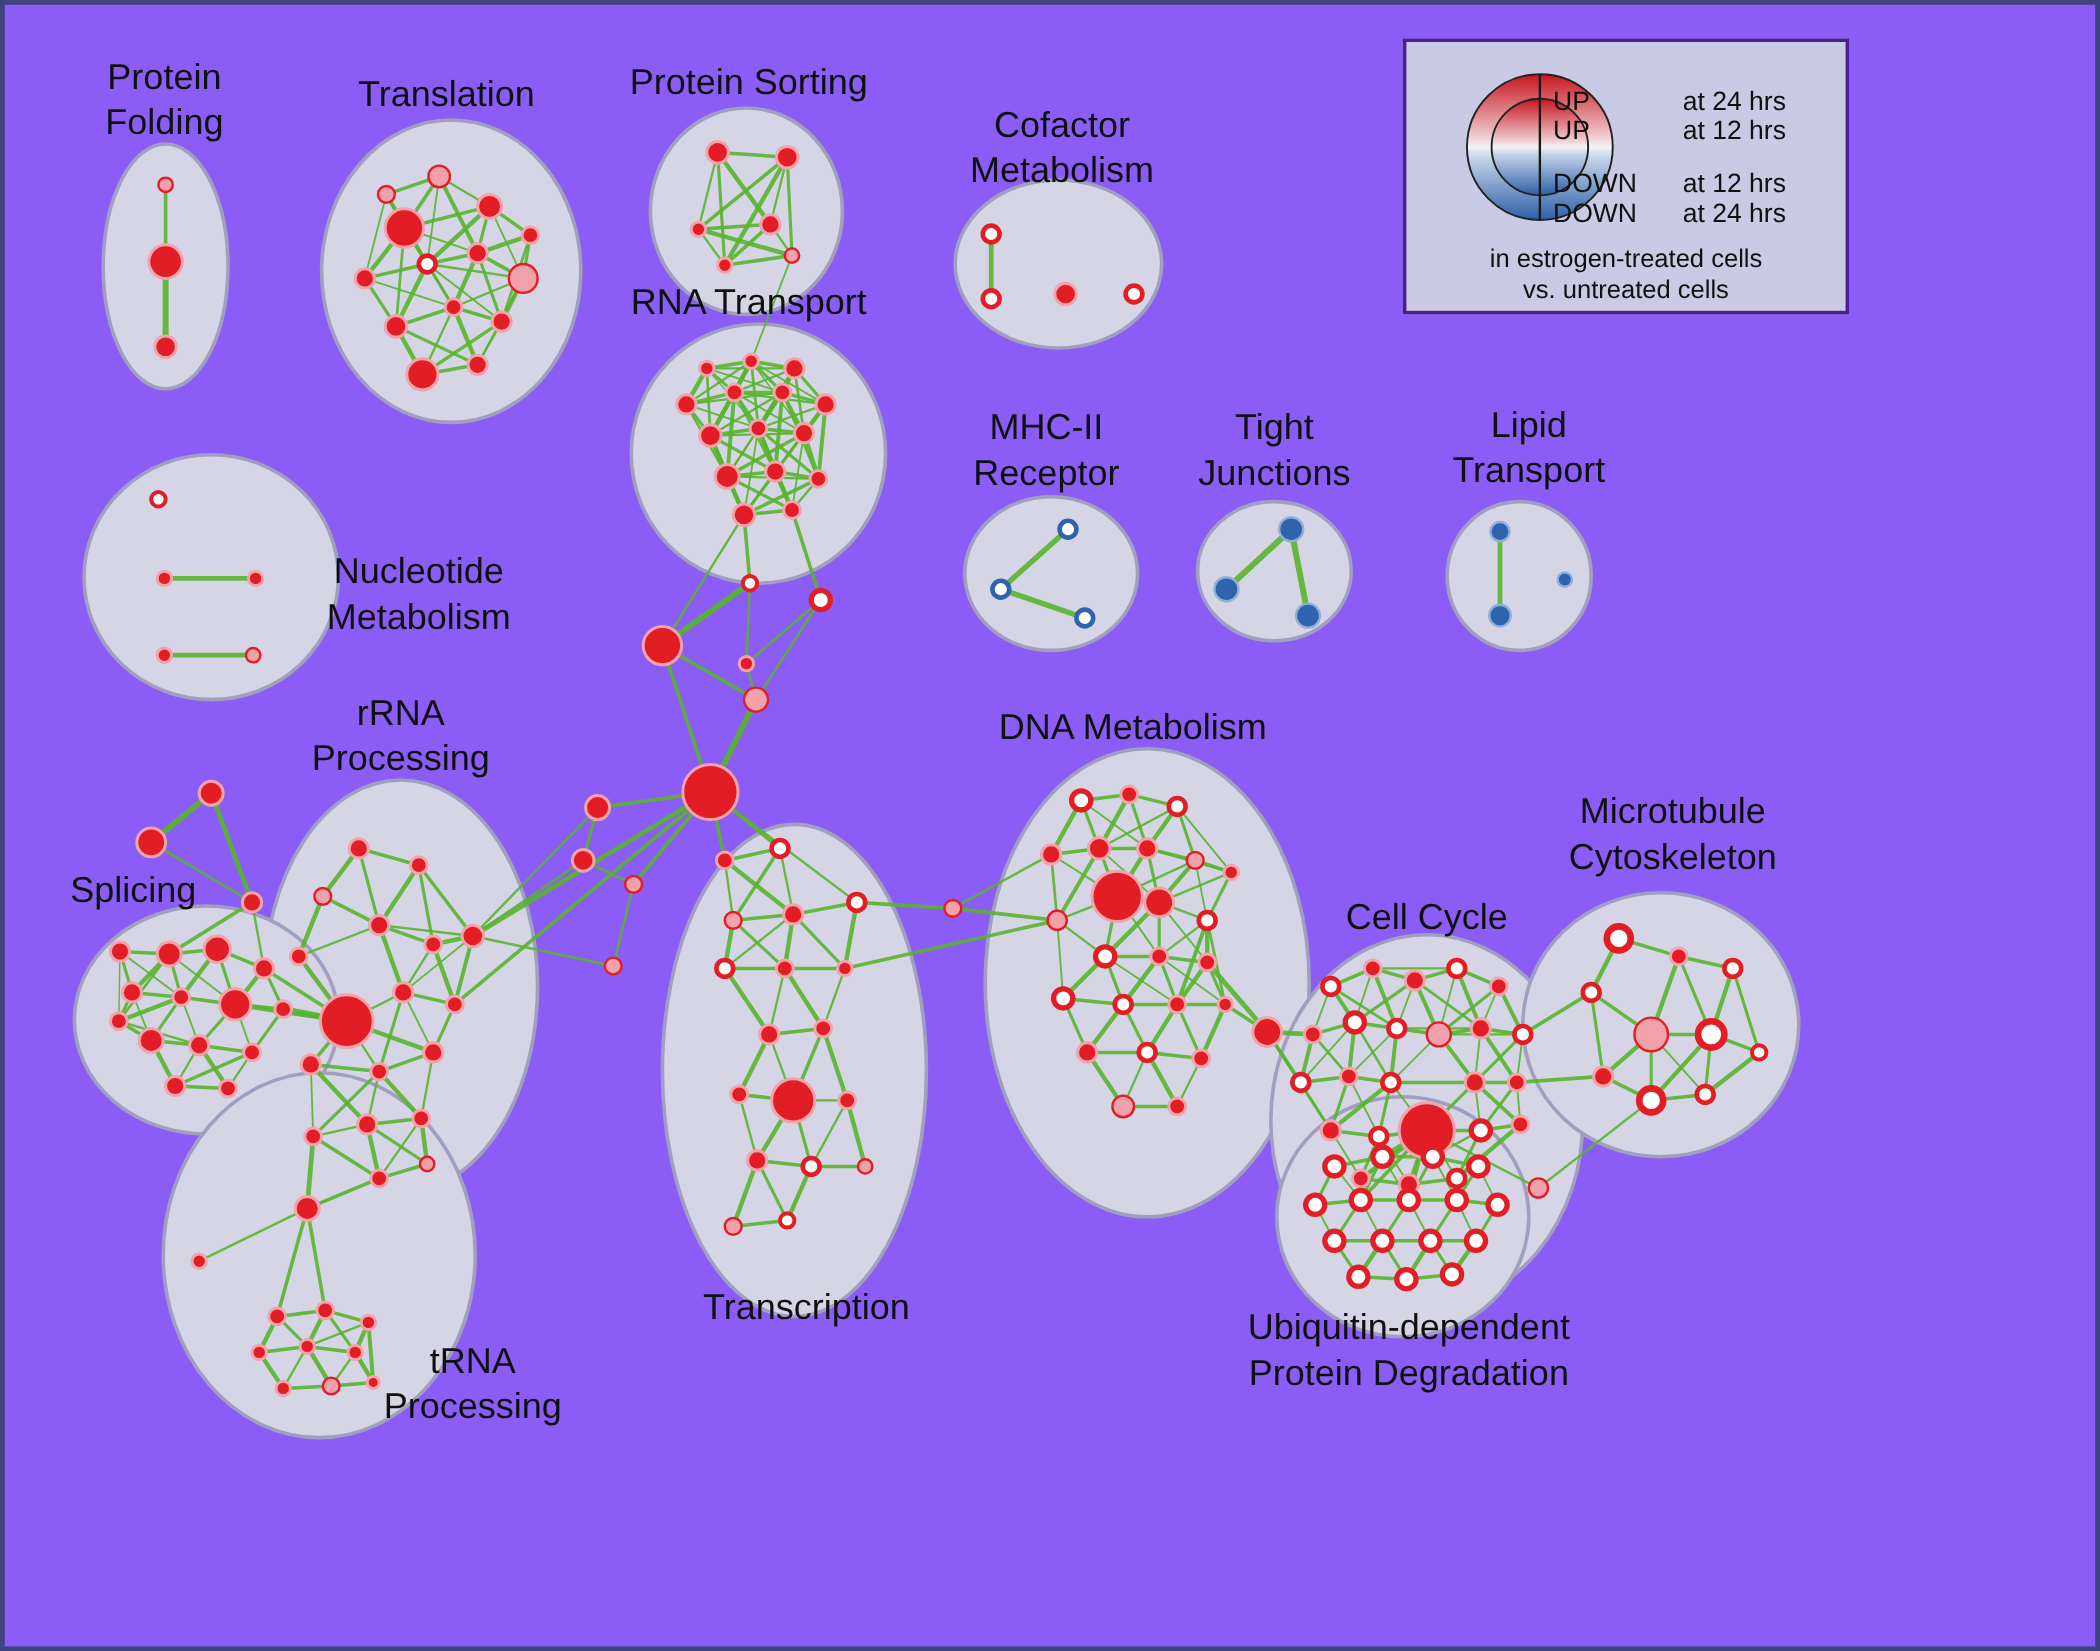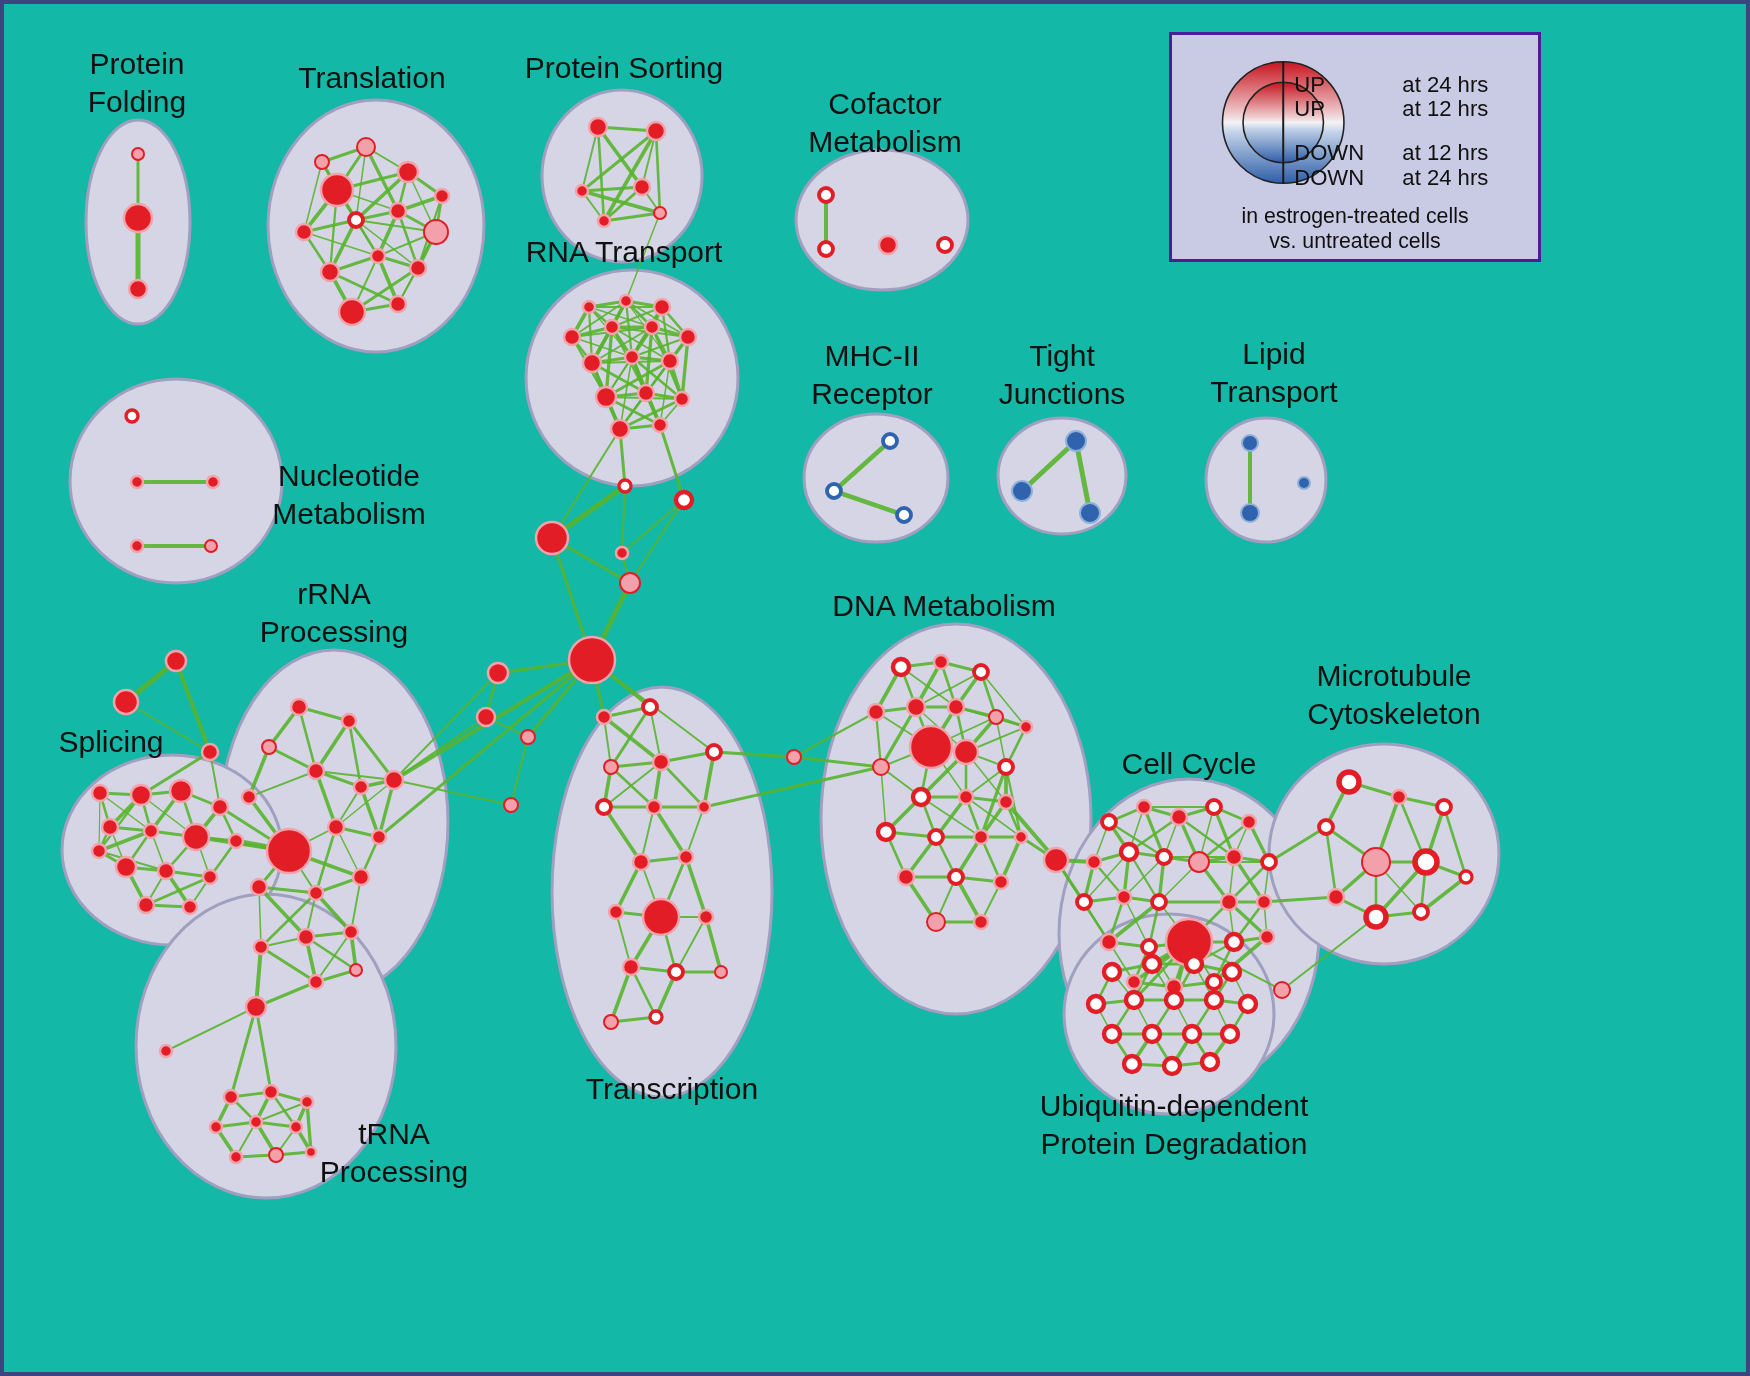--- a/index.html
+++ b/index.html
@@ -1,16 +1,16 @@
 <!DOCTYPE html>
 <html><head>
 <meta charset="utf-8">
 <style>
   html,body{margin:0;padding:0;background:#9a9ab0;font-family:"Liberation Sans",sans-serif;}
-  .figure{position:relative;width:1750px;height:1376px;background:#14b8a6;border:4px solid #3d4480;box-sizing:border-box;overflow:hidden;}
+  .figure{position:relative;width:1750px;height:1376px;background:#8b5cf6;border:4px solid #3d4480;box-sizing:border-box;overflow:hidden;}
   #network-svg{position:absolute;left:0;top:0;}
   .legend-box{position:absolute;left:1165px;top:28px;width:372px;height:230px;border:3px solid #4c1d95;background:#c9cae4;box-sizing:border-box;}
   .legend-box svg{display:block;width:100%;height:100%;}
   .legend-box text{font-family:"Liberation Sans",sans-serif;fill:#101010;}
   .lg-row{font-size:28px;}
   .lg-cap{font-size:27px;}
   #network-svg text{font-family:"Liberation Sans",sans-serif;fill:#101010;}
 </style>
 </head>
 <body>

